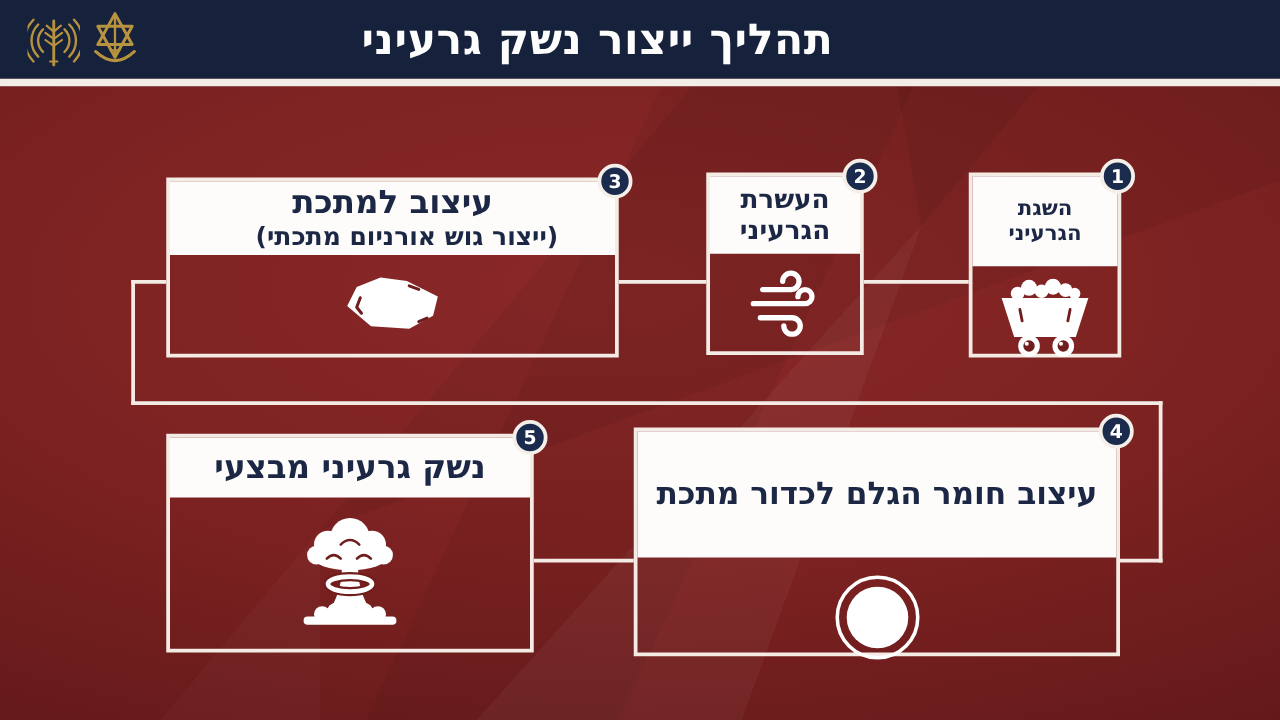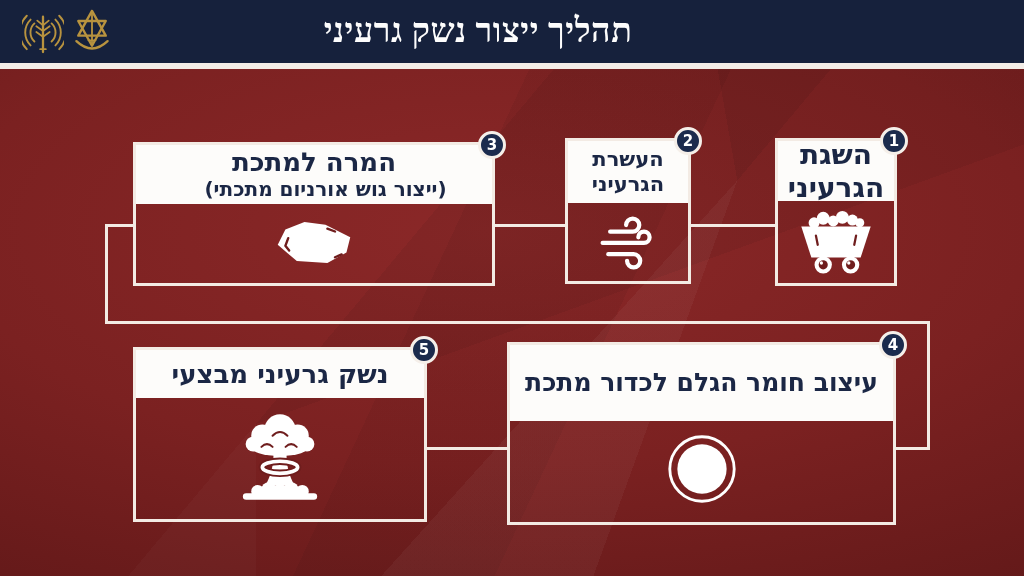--- a/index.html
+++ b/index.html
@@ -13,21 +13,20 @@
     background:#16213c;
   }
   .topbar-stripe {
     position:absolute; left:0; top:63px; width:1024px; height:6px;
     background:#f3ede7;
   }
   .title {
     position:absolute; top:12px; left:478px; transform:translateX(-50%);
     color:#fdfdfd; font-size:34px; font-weight:bold; white-space:nowrap;
     letter-spacing:0.5px;
-    font-family:Liberation Serif, serif;
   }
   .logos { position:absolute; left:22px; top:6px; display:flex; gap:6px; align-items:center; }
 
   
   .canvas {
     position:absolute; left:0; top:69px; width:1024px; height:507px;
     background:
       conic-gradient(from 200deg at 72% 22%, rgba(255,255,255,0.04) 0 22deg, transparent 22deg 150deg, rgba(0,0,0,0.07) 150deg 200deg, transparent 200deg),
       conic-gradient(from 40deg at 25% 70%, rgba(0,0,0,0.06) 0 30deg, transparent 30deg 140deg, rgba(255,255,255,0.025) 140deg 180deg, transparent 180deg),
       linear-gradient(115deg, transparent 42%, rgba(0,0,0,0.05) 42%, rgba(0,0,0,0.05) 58%, transparent 58%),
@@ -51,35 +50,35 @@
   }
   .badge {
     position:absolute; top:-14px; right:-14px; width:28px; height:28px;
     background:#1b2b4d; border:3px solid #f5efe9; border-radius:50%;
     color:#ffffff; font-size:15px; font-weight:bold;
     display:flex; align-items:center; justify-content:center; z-index:3;
   }
 
   
   #box1 { left:775px; top:138px; width:122px; height:148px; }
-  #box1 .box-header { height:60px; font-size:28px; }
+  #box1 .box-header { height:72px; font-size:17px; }
   #box1 .box-body   { height:82px; }
 
   #box2 { left:565px; top:138px; width:126px; height:146px; }
   #box2 .box-header { height:62px; font-size:21px; }
   #box2 .box-body   { height:78px; }
 
   #box3 { left:133px; top:142px; width:362px; height:144px; }
   #box3 .box-header { height:59px; }
   #box3 .line-big   { font-size:26px; }
   #box3 .line-small { font-size:20px;margin-left:23px; }
   #box3 .box-body   { height:76px; }
 
   #box4 { left:507px; top:342px; width:389px; height:183px; }
-  #box4 .box-header { height:76px; font-size:25px; line-height:1.3; }
+  #box4 .box-header { height:101px; font-size:25px; line-height:1.3; }
   #box4 .box-body   { height:96px; }
 
   #box5 { left:133px; top:347px; width:294px; height:175px; }
   #box5 .box-header { height:48px; font-size:26px; }
   #box5 .box-body   { height:120px; }
 </style>
 </head>
 <body>
 
 <div id="stage">
@@ -179,21 +178,21 @@
           <path d="M6 31 h44 a6 6 0 1 0 -6 -6"></path>
           <path d="M12 43 h27 a7 7 0 1 1 -7 7"></path>
         </g>
       </svg>
     </div>
   </div>
 
   <div class="box" id="box3">
     <div class="badge">3</div>
     <div class="box-header">
-      <span class="line-big">המרה למתכת</span>
+      <span class="line-big">עיצוב למתכת</span>
       <span class="line-small">(ייצור גוש אורניום מתכתי)</span>
     </div>
     <div class="box-body">
       <svg width="84" height="48" viewBox="0 0 88 50">
         <path d="M6 28 L14 12 L34 4 L56 7 L82 20 L78 36 L58 47 L26 45 Z" fill="#ffffff"></path>
         <g stroke="#6f1d1d" stroke-width="2.5" fill="none" stroke-linecap="round" stroke-linejoin="round">
           <path d="M17 21 l-3 8 l4 5"></path>
           <path d="M58 11 l8 3"></path>
           <path d="M66 41 l7 -3"></path>
         </g>

